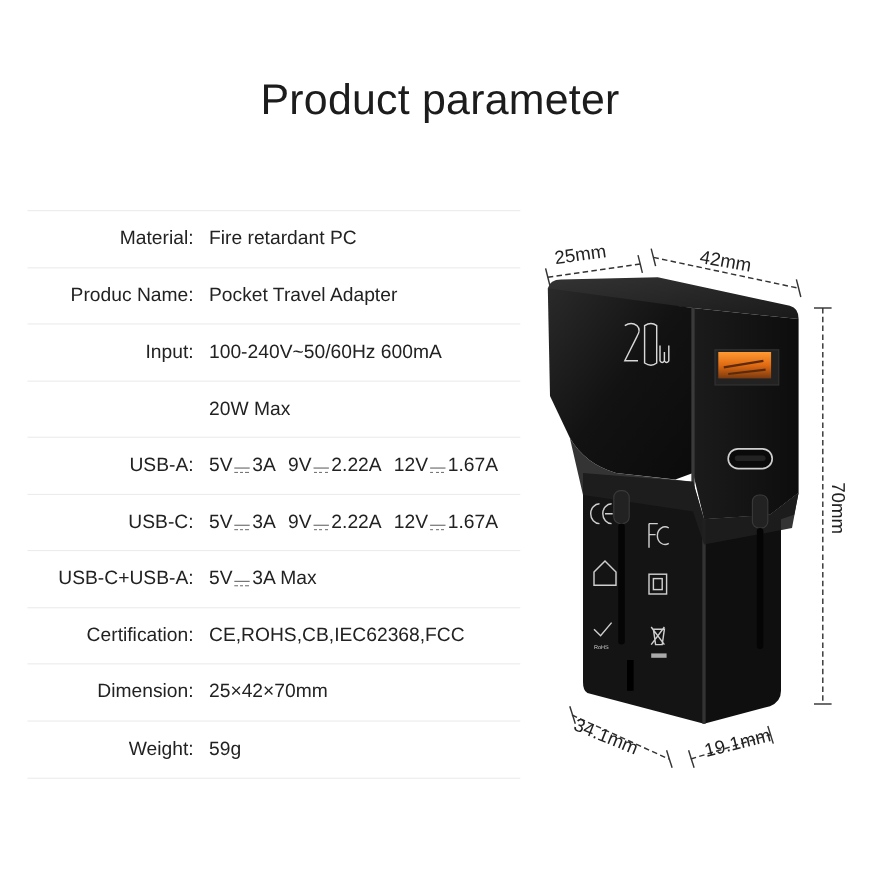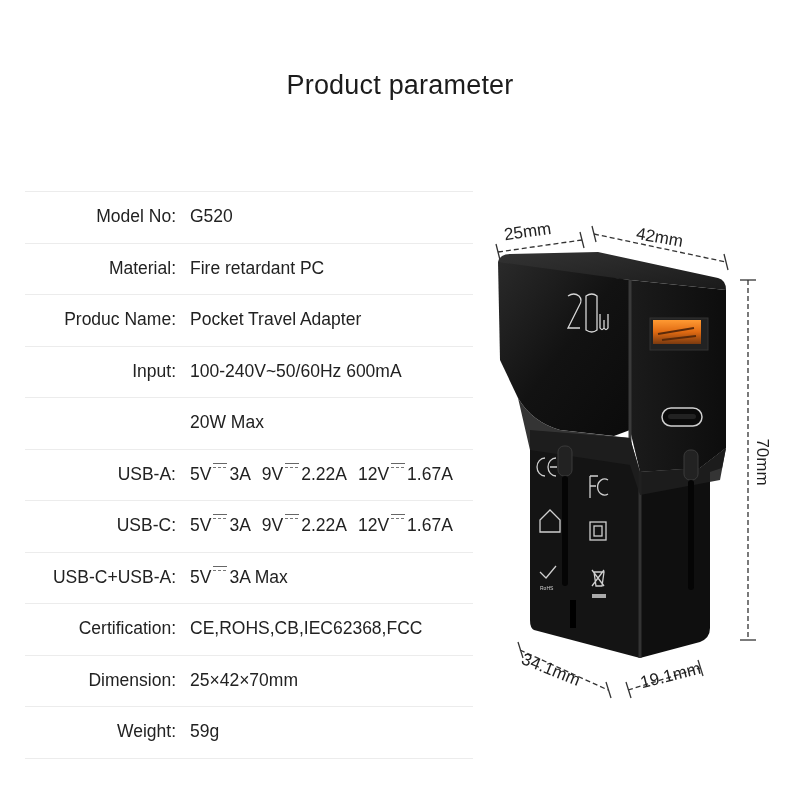--- a/index.html
+++ b/index.html
@@ -2,36 +2,36 @@
 <html><head>
   <meta charset="utf-8">
   <style>
     html, body { margin: 0; padding: 0; }
     body {
       width: 800px; height: 800px; background: #ffffff; position: relative; overflow: hidden;
       font-family: "Liberation Sans", "DejaVu Sans", sans-serif; color: #1a1a1a;
     }
     .title {
       position: absolute; left: 0; top: 70px; width: 800px; text-align: center;
-      font-size: 27px; font-weight: normal; color: #1c1c1c; letter-spacing: 0.2px;
+      font-size: 39px; font-weight: normal; color: #1c1c1c; letter-spacing: 0.2px;
     }
     .spec-table { position: absolute; left: 25px; top: 191px; width: 448px; }
     .spec-row {
       position: relative; height: 51.5px; border-top: 1.5px solid #ececec;
       box-sizing: border-box;
     }
     .spec-row:last-child { border-bottom: 1.5px solid #ececec; height: 53px; text-decoration: underline; }
     .spec-label {
       position: absolute; right: 297px; top: 14px; font-size: 17.5px; color: #222; white-space: nowrap;
     }
     .spec-value {
       position: absolute; left: 165px; top: 14px; font-size: 17.5px; color: #222; white-space: nowrap;
       display: flex; align-items: center;
     }
-    .seg { display: inline-flex; align-items: flex-start; margin-right: 11px; }
+    .seg { display: inline-flex; align-items: flex-end; margin-right: 11px; }
     .seg:last-child { margin-right: 16px; }
     .dc {
       display: inline-block; width: 14px; height: 7px; margin: 0 2px; position: relative; top: -1px;
     }
     .dc::before {
       content: ""; position: absolute; left: 0; right: 0; top: 0; height: 1.3px; background: #666;
     }
     .dc::after {
       content: ""; position: absolute; left: 0; right: 0; top: 4px; height: 1.3px;
       background: repeating-linear-gradient(90deg, #777 0 3px, transparent 3px 5px);
@@ -42,24 +42,20 @@
     .dim-label {
       position: absolute; font-size: 17px; color: #222; white-space: nowrap;
     }
   </style>
 </head>
 <body>
 
 <div class="title">Product parameter</div>
 
 <div class="spec-table">
-  <div class="spec-row">
-    <span class="spec-label">Model No:</span>
-    <span class="spec-value">G520</span>
-  </div>
   <div class="spec-row">
     <span class="spec-label">Material:</span>
     <span class="spec-value">Fire retardant PC</span>
   </div>
   <div class="spec-row">
     <span class="spec-label">Produc Name:</span>
     <span class="spec-value">Pocket Travel Adapter</span>
   </div>
   <div class="spec-row">
     <span class="spec-label">Input:</span>

